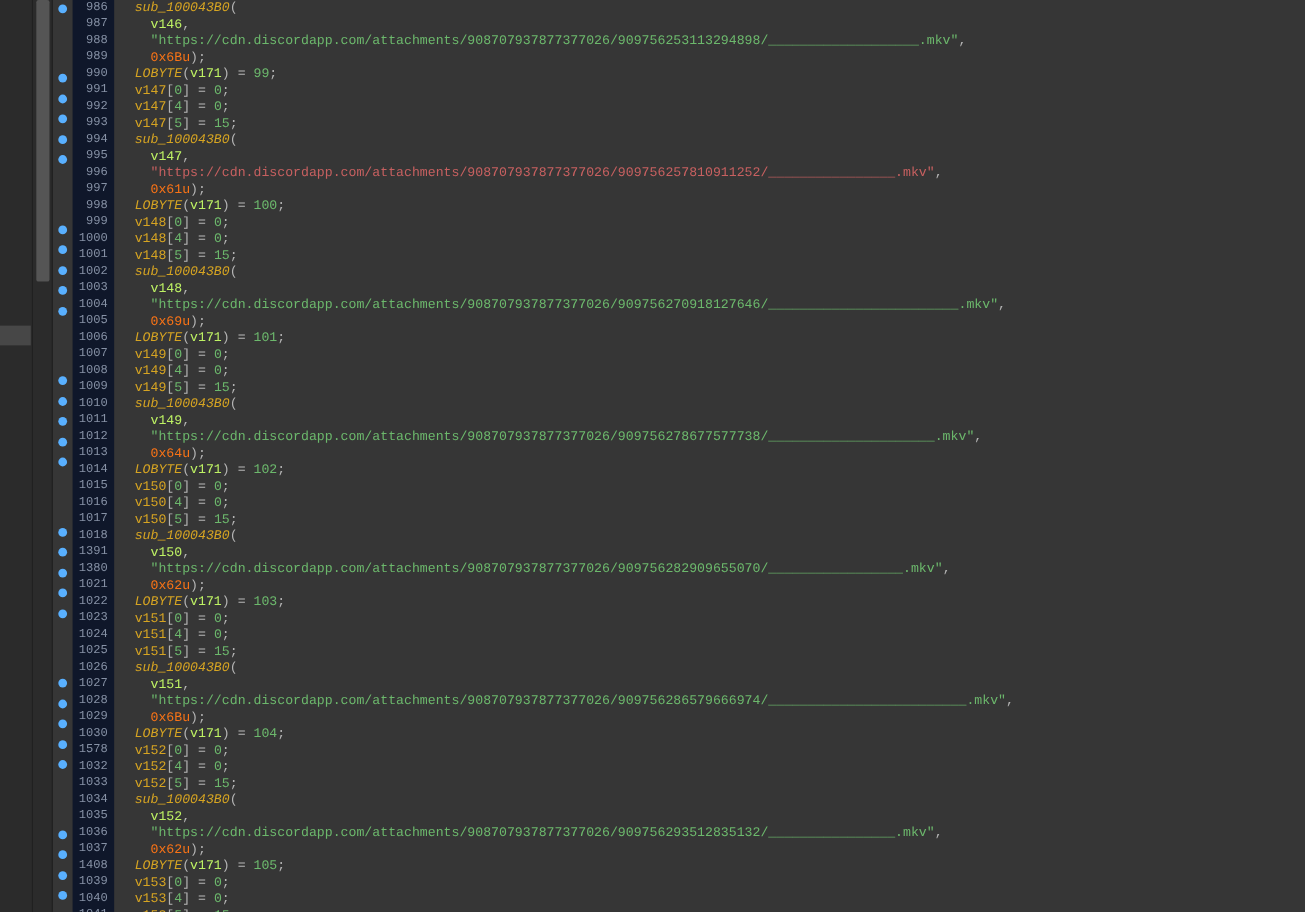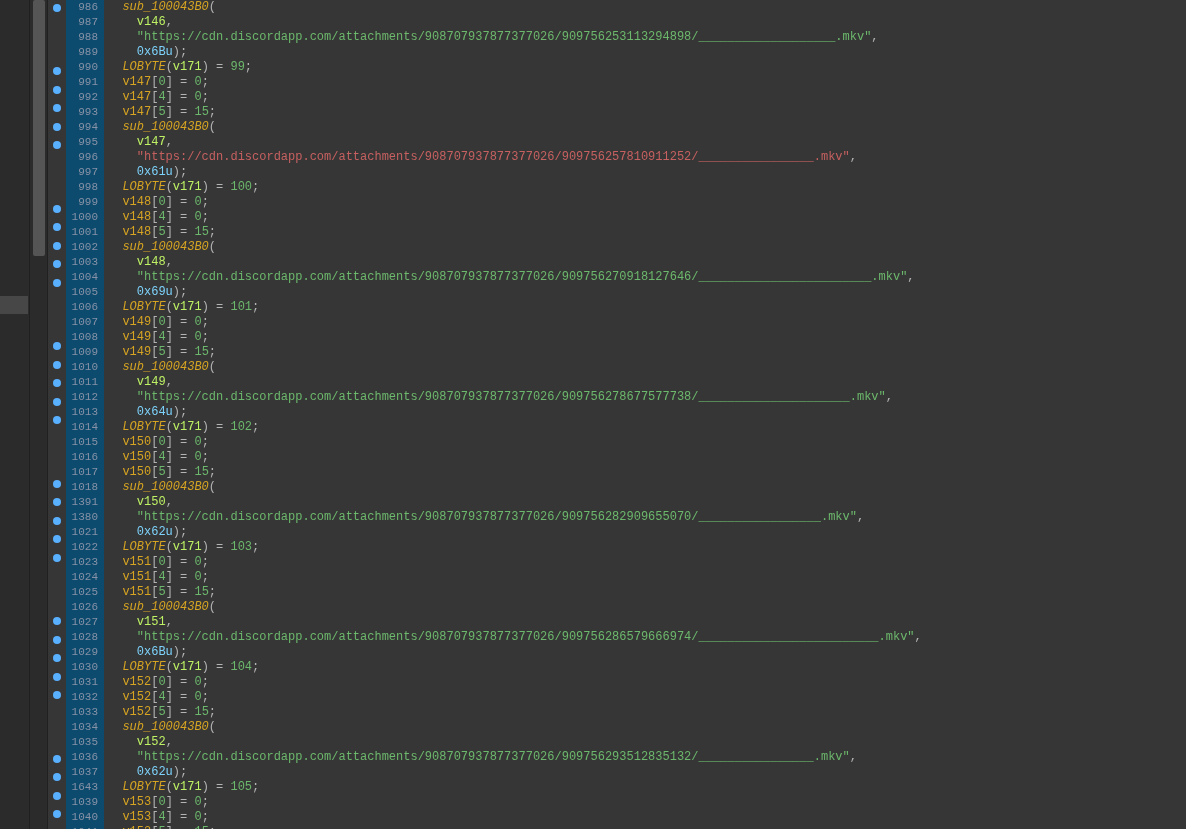--- a/index.html
+++ b/index.html
@@ -61,41 +61,41 @@
     margin: 3.5px auto;
     display: block;
   }
   .dot-col .nodot {
     height: 15px;
   }
   .ln-col {
     width: 38px;
     text-align: right;
     color: #8792a6;
-    background: #0c4a6e;
+    background: #0f172a;
     padding-right: 6px;
     flex-shrink: 0;
     font-size: 11px;
   }
   .code-col {
     flex: 1;
     background: #363636;
     white-space: pre;
     padding-left: 4px;
   }
   .row { height: 15px; }
   .fn   { color: #d6a422; font-style: italic; }
   .var  { color: #d6a422; }
   .arg  { color: #bef264; margin-top: 48px; }
   .num  { color: #6cb86c; }
   .str  { color: #6cb86c; }
   .strred { color: #c76060; }
   .pun  { color: #b4b4b4; }
   .op   { color: #b4b4b4; }
-  .hex  { color: #7dd3fc; font-family: Liberation Mono, monospace; }
+  .hex  { color: #f97316; font-family: Liberation Mono, monospace; }
 </style>
 </head>
 <body>
 
 <div class="outer">
   <div class="far-left">
     <div class="tab"></div>
   </div>
   <div class="scroll-col">
     <div class="scroll-thumb"></div>
@@ -252,26 +252,26 @@
       <div class="row">1021</div>
       <div class="row">1022</div>
       <div class="row">1023</div>
       <div class="row">1024</div>
       <div class="row">1025</div>
       <div class="row">1026</div>
       <div class="row">1027</div>
       <div class="row">1028</div>
       <div class="row">1029</div>
       <div class="row">1030</div>
-      <div class="row">1031</div>
+      <div class="row">1578</div>
       <div class="row">1032</div>
       <div class="row">1033</div>
       <div class="row">1034</div>
       <div class="row">1035</div>
       <div class="row">1036</div>
       <div class="row">1037</div>
-      <div class="row">1643</div>
+      <div class="row">1408</div>
       <div class="row">1039</div>
       <div class="row">1040</div>
       <div class="row">1041</div>
     </div>
   <div class="code-col" id="code-col"><div class="row">  <span class="fn">sub_100043B0</span><span class="pun">(</span></div><div class="row">    <span class="arg">v146</span><span class="pun">,</span></div><div class="row">    <span class="str">"https://cdn.discordapp.com/attachments/908707937877377026/909756253113294898/___________________.mkv"</span><span class="pun">,</span></div><div class="row">    <span class="hex">0x6Bu</span><span class="pun">);</span></div><div class="row">  <span class="fn">LOBYTE</span><span class="pun">(</span><span class="arg">v171</span><span class="pun">)</span> <span class="op">=</span> <span class="num">99</span><span class="pun">;</span></div><div class="row">  <span class="var">v147</span><span class="pun">[</span><span class="num">0</span><span class="pun">]</span> <span class="op">=</span> <span class="num">0</span><span class="pun">;</span></div><div class="row">  <span class="var">v147</span><span class="pun">[</span><span class="num">4</span><span class="pun">]</span> <span class="op">=</span> <span class="num">0</span><span class="pun">;</span></div><div class="row">  <span class="var">v147</span><span class="pun">[</span><span class="num">5</span><span class="pun">]</span> <span class="op">=</span> <span class="num">15</span><span class="pun">;</span></div><div class="row">  <span class="fn">sub_100043B0</span><span class="pun">(</span></div><div class="row">    <span class="arg">v147</span><span class="pun">,</span></div><div class="row">    <span class="strred">"https://cdn.discordapp.com/attachments/908707937877377026/909756257810911252/________________.mkv"</span><span class="pun">,</span></div><div class="row">    <span class="hex">0x61u</span><span class="pun">);</span></div><div class="row">  <span class="fn">LOBYTE</span><span class="pun">(</span><span class="arg">v171</span><span class="pun">)</span> <span class="op">=</span> <span class="num">100</span><span class="pun">;</span></div><div class="row">  <span class="var">v148</span><span class="pun">[</span><span class="num">0</span><span class="pun">]</span> <span class="op">=</span> <span class="num">0</span><span class="pun">;</span></div><div class="row">  <span class="var">v148</span><span class="pun">[</span><span class="num">4</span><span class="pun">]</span> <span class="op">=</span> <span class="num">0</span><span class="pun">;</span></div><div class="row">  <span class="var">v148</span><span class="pun">[</span><span class="num">5</span><span class="pun">]</span> <span class="op">=</span> <span class="num">15</span><span class="pun">;</span></div><div class="row">  <span class="fn">sub_100043B0</span><span class="pun">(</span></div><div class="row">    <span class="arg">v148</span><span class="pun">,</span></div><div class="row">    <span class="str">"https://cdn.discordapp.com/attachments/908707937877377026/909756270918127646/________________________.mkv"</span><span class="pun">,</span></div><div class="row">    <span class="hex">0x69u</span><span class="pun">);</span></div><div class="row">  <span class="fn">LOBYTE</span><span class="pun">(</span><span class="arg">v171</span><span class="pun">)</span> <span class="op">=</span> <span class="num">101</span><span class="pun">;</span></div><div class="row">  <span class="var">v149</span><span class="pun">[</span><span class="num">0</span><span class="pun">]</span> <span class="op">=</span> <span class="num">0</span><span class="pun">;</span></div><div class="row">  <span class="var">v149</span><span class="pun">[</span><span class="num">4</span><span class="pun">]</span> <span class="op">=</span> <span class="num">0</span><span class="pun">;</span></div><div class="row">  <span class="var">v149</span><span class="pun">[</span><span class="num">5</span><span class="pun">]</span> <span class="op">=</span> <span class="num">15</span><span class="pun">;</span></div><div class="row">  <span class="fn">sub_100043B0</span><span class="pun">(</span></div><div class="row">    <span class="arg">v149</span><span class="pun">,</span></div><div class="row">    <span class="str">"https://cdn.discordapp.com/attachments/908707937877377026/909756278677577738/_____________________.mkv"</span><span class="pun">,</span></div><div class="row">    <span class="hex">0x64u</span><span class="pun">);</span></div><div class="row">  <span class="fn">LOBYTE</span><span class="pun">(</span><span class="arg">v171</span><span class="pun">)</span> <span class="op">=</span> <span class="num">102</span><span class="pun">;</span></div><div class="row">  <span class="var">v150</span><span class="pun">[</span><span class="num">0</span><span class="pun">]</span> <span class="op">=</span> <span class="num">0</span><span class="pun">;</span></div><div class="row">  <span class="var">v150</span><span class="pun">[</span><span class="num">4</span><span class="pun">]</span> <span class="op">=</span> <span class="num">0</span><span class="pun">;</span></div><div class="row">  <span class="var">v150</span><span class="pun">[</span><span class="num">5</span><span class="pun">]</span> <span class="op">=</span> <span class="num">15</span><span class="pun">;</span></div><div class="row">  <span class="fn">sub_100043B0</span><span class="pun">(</span></div><div class="row">    <span class="arg">v150</span><span class="pun">,</span></div><div class="row">    <span class="str">"https://cdn.discordapp.com/attachments/908707937877377026/909756282909655070/_________________.mkv"</span><span class="pun">,</span></div><div class="row">    <span class="hex">0x62u</span><span class="pun">);</span></div><div class="row">  <span class="fn">LOBYTE</span><span class="pun">(</span><span class="arg">v171</span><span class="pun">)</span> <span class="op">=</span> <span class="num">103</span><span class="pun">;</span></div><div class="row">  <span class="var">v151</span><span class="pun">[</span><span class="num">0</span><span class="pun">]</span> <span class="op">=</span> <span class="num">0</span><span class="pun">;</span></div><div class="row">  <span class="var">v151</span><span class="pun">[</span><span class="num">4</span><span class="pun">]</span> <span class="op">=</span> <span class="num">0</span><span class="pun">;</span></div><div class="row">  <span class="var">v151</span><span class="pun">[</span><span class="num">5</span><span class="pun">]</span> <span class="op">=</span> <span class="num">15</span><span class="pun">;</span></div><div class="row">  <span class="fn">sub_100043B0</span><span class="pun">(</span></div><div class="row">    <span class="arg">v151</span><span class="pun">,</span></div><div class="row">    <span class="str">"https://cdn.discordapp.com/attachments/908707937877377026/909756286579666974/_________________________.mkv"</span><span class="pun">,</span></div><div class="row">    <span class="hex">0x6Bu</span><span class="pun">);</span></div><div class="row">  <span class="fn">LOBYTE</span><span class="pun">(</span><span class="arg">v171</span><span class="pun">)</span> <span class="op">=</span> <span class="num">104</span><span class="pun">;</span></div><div class="row">  <span class="var">v152</span><span class="pun">[</span><span class="num">0</span><span class="pun">]</span> <span class="op">=</span> <span class="num">0</span><span class="pun">;</span></div><div class="row">  <span class="var">v152</span><span class="pun">[</span><span class="num">4</span><span class="pun">]</span> <span class="op">=</span> <span class="num">0</span><span class="pun">;</span></div><div class="row">  <span class="var">v152</span><span class="pun">[</span><span class="num">5</span><span class="pun">]</span> <span class="op">=</span> <span class="num">15</span><span class="pun">;</span></div><div class="row">  <span class="fn">sub_100043B0</span><span class="pun">(</span></div><div class="row">    <span class="arg">v152</span><span class="pun">,</span></div><div class="row">    <span class="str">"https://cdn.discordapp.com/attachments/908707937877377026/909756293512835132/________________.mkv"</span><span class="pun">,</span></div><div class="row">    <span class="hex">0x62u</span><span class="pun">);</span></div><div class="row">  <span class="fn">LOBYTE</span><span class="pun">(</span><span class="arg">v171</span><span class="pun">)</span> <span class="op">=</span> <span class="num">105</span><span class="pun">;</span></div><div class="row">  <span class="var">v153</span><span class="pun">[</span><span class="num">0</span><span class="pun">]</span> <span class="op">=</span> <span class="num">0</span><span class="pun">;</span></div><div class="row">  <span class="var">v153</span><span class="pun">[</span><span class="num">4</span><span class="pun">]</span> <span class="op">=</span> <span class="num">0</span><span class="pun">;</span></div><div class="row">  <span class="var">v153</span><span class="pun">[</span><span class="num">5</span><span class="pun">]</span> <span class="op">=</span> <span class="num">15</span><span class="pun">;</span></div></div>
 </div>
 
 </body></html>

